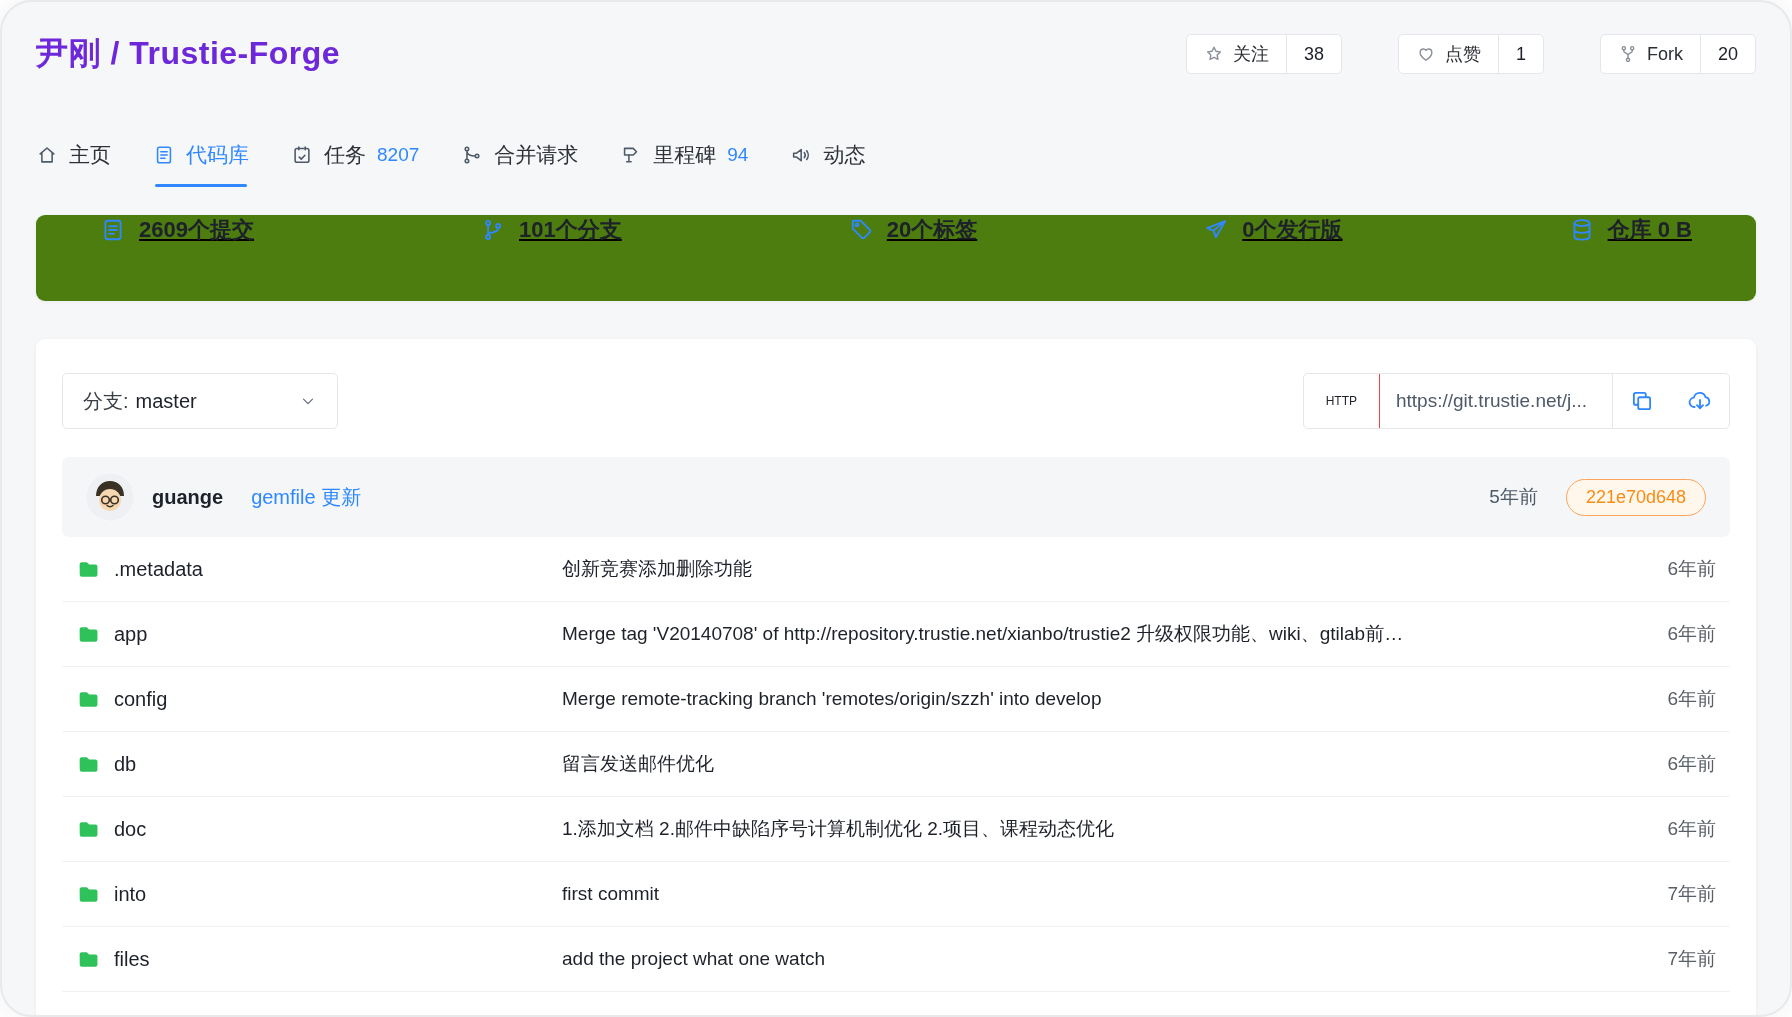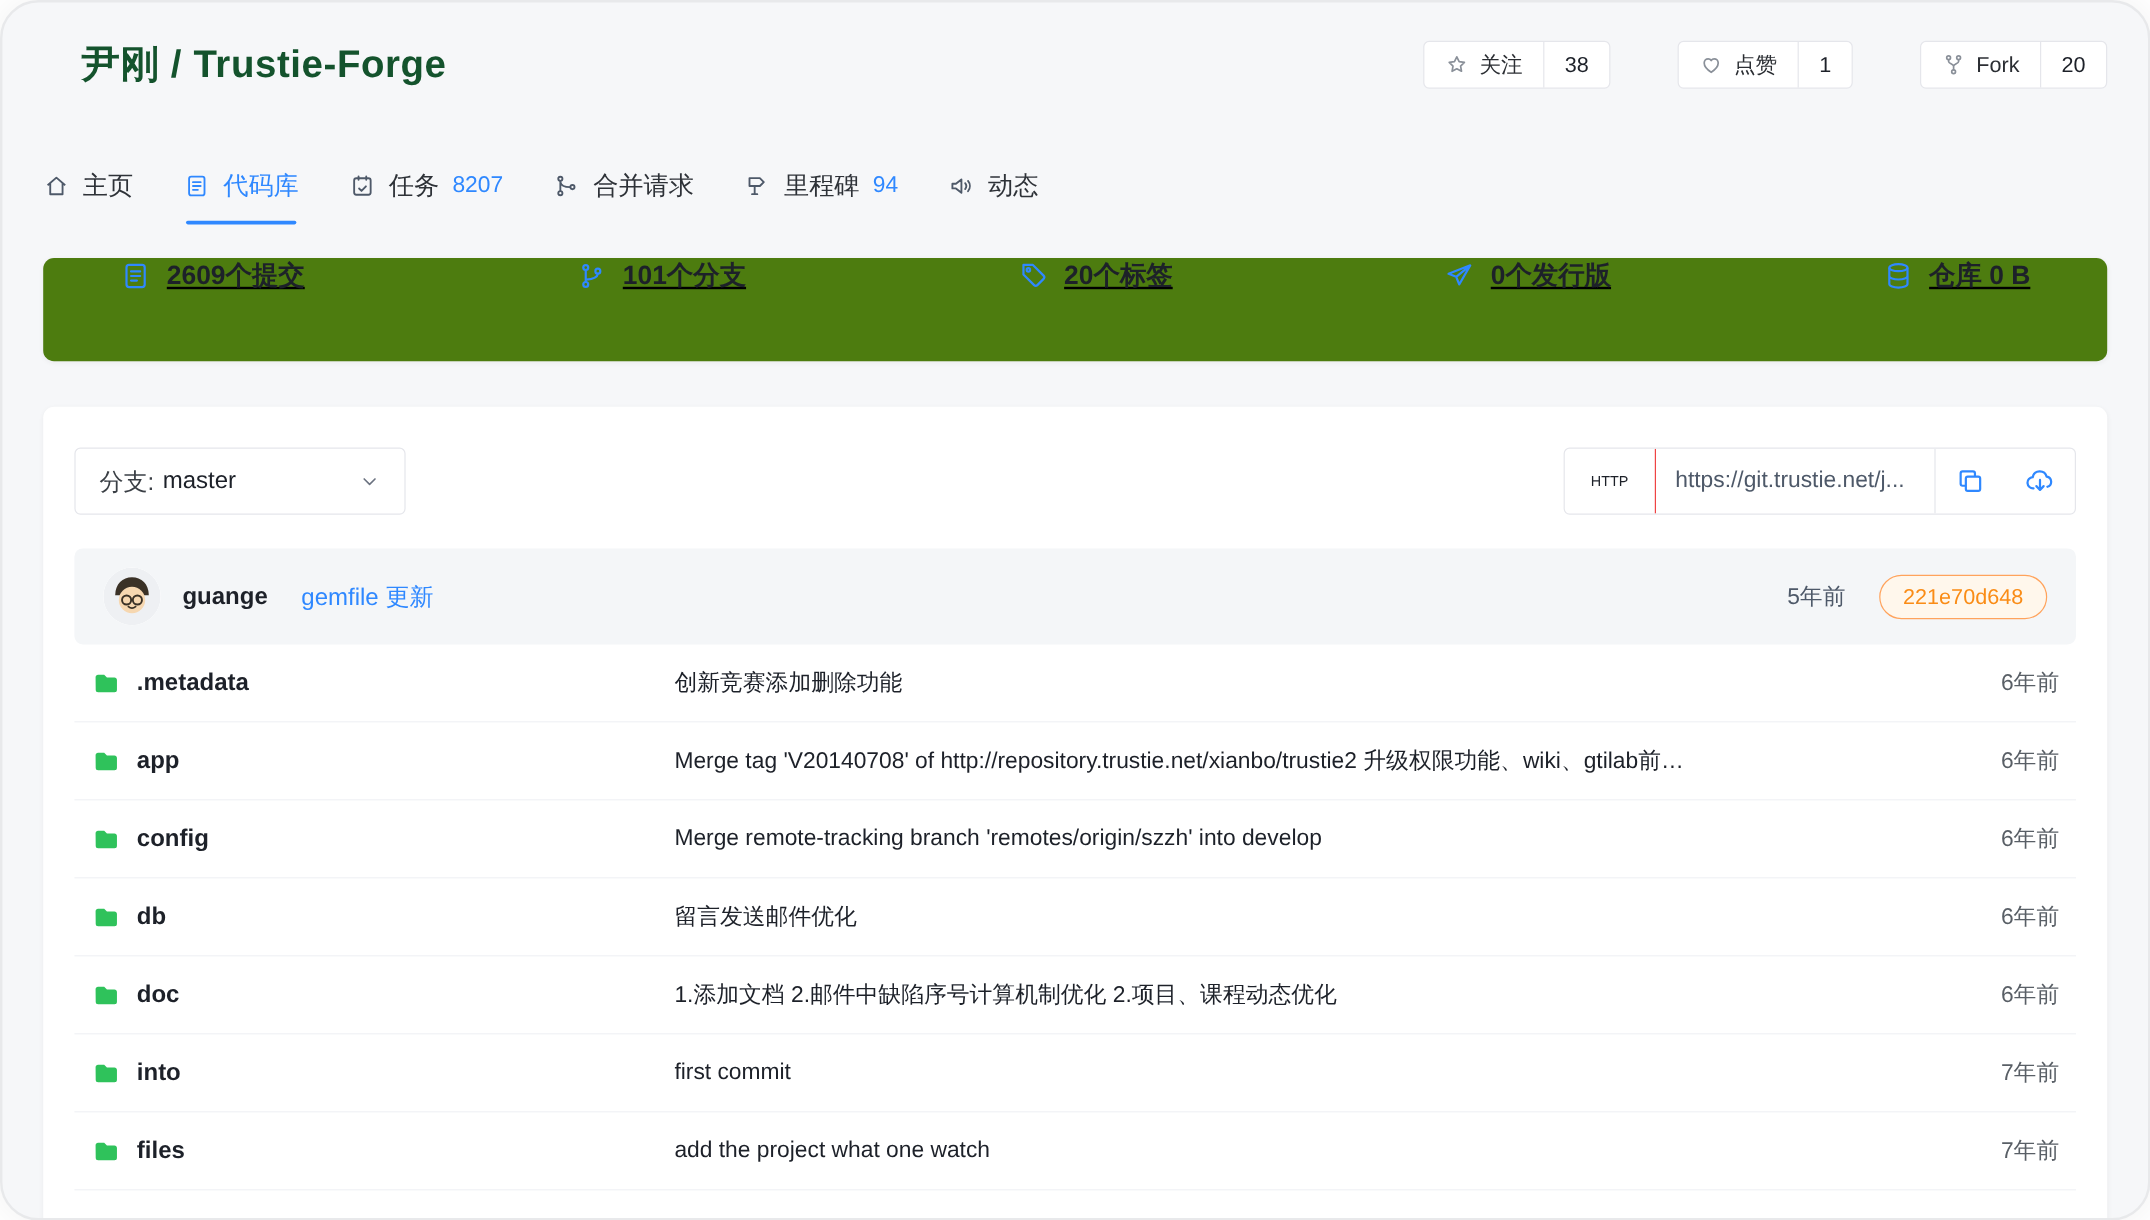--- a/index.html
+++ b/index.html
@@ -6,21 +6,21 @@
   html,body { background:#ffffff; font-family:"Liberation Sans","DejaVu Sans",sans-serif; }
   .window {
     width:1792px; height:1017px; margin:0 auto; position:relative;
     background:#f6f7f9; border:2px solid #e8e9eb; border-radius:32px;
     overflow:hidden; box-shadow:0 0 30px rgba(0,0,0,.06);
   }
   .page { padding:0 34px; }
 
   
   .top { display:flex; justify-content:space-between; align-items:center; padding-top:30px; }
-  .title { font-size:32px; font-weight:600; color:#14532d; letter-spacing:.5px; cursor:pointer;margin-left:32px; }
+  .title { font-size:32px; font-weight:600; color:#6d28d9; letter-spacing:.5px; cursor:pointer; }
   .actions { display:flex; gap:56px; }
   .btn-group {
     display:flex; align-items:stretch; background:#fff; border:1px solid #e5e6eb;
     border-radius:5px; height:40px; font-size:18px; color:#2b2e33; cursor:pointer;
   }
   .btn-label { display:flex; align-items:center; gap:9px; padding:0 17px; }
   .btn-count { display:flex; align-items:center; padding:0 17px; border-left:1px solid #e5e6eb; color:#1d2129; }
   .btn-group .ico { width:20px; height:20px; color:#8a9099; }
 
   
@@ -81,21 +81,21 @@
   .hash-pill {
     margin-left:28px; border:1.5px solid #ffa35c; color:#fa8c16; background:#fff7ec;
     border-radius:999px; padding:7px 19px; font-size:18px; cursor:pointer;
   }
 
   
   .file-row {
     display:grid; grid-template-columns:500px 1fr 150px; align-items:center;
     height:65px; border-bottom:1px solid #f0f2f5;
   }
-  .file-name { display:flex; align-items:center; gap:13px; font-size:20px; font-weight:700; color:#1d2129; padding-left:14px; cursor:pointer; }
+  .file-name { display:flex; align-items:center; gap:13px; font-size:20px; font-weight:400; color:#1d2129; padding-left:14px; cursor:pointer; }
   .file-name .ico { width:25px; height:25px; flex:none; }
   .file-msg { font-size:19px; color:#1d2129; white-space:nowrap; overflow:hidden; text-overflow:ellipsis; padding-right:44px; cursor:pointer; }
   .file-time { text-align:right; font-size:19px; color:#595f66; padding-right:14px; }
   .file-row.partial { border-bottom:none; }
 </style>
 </head>
 <body>
 
 <div class="window">
   <div class="page">

